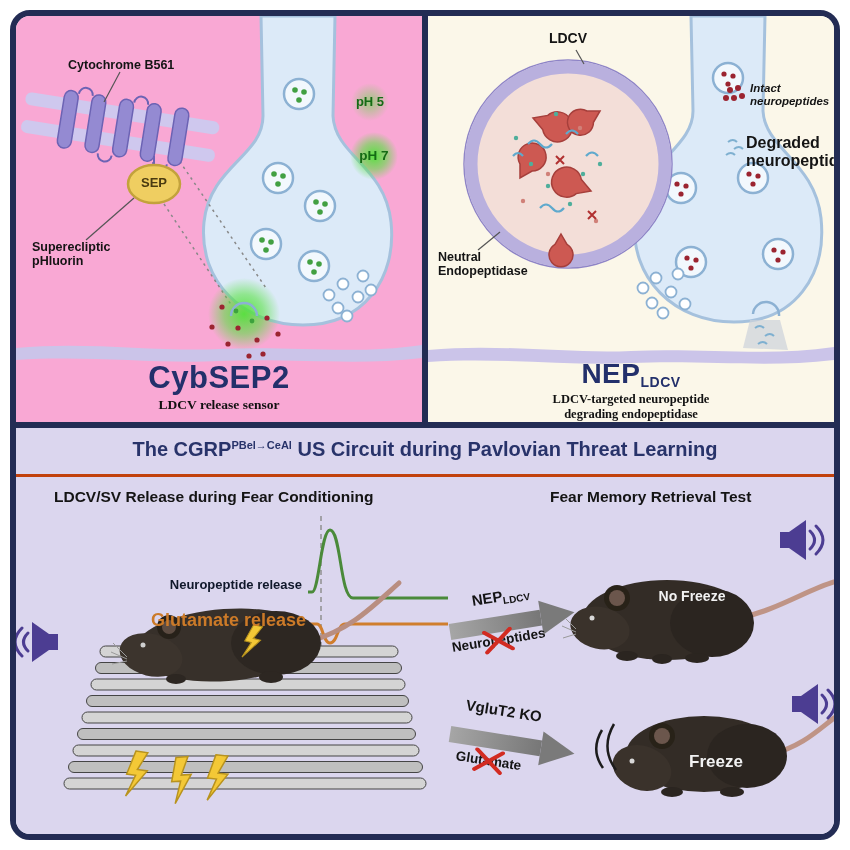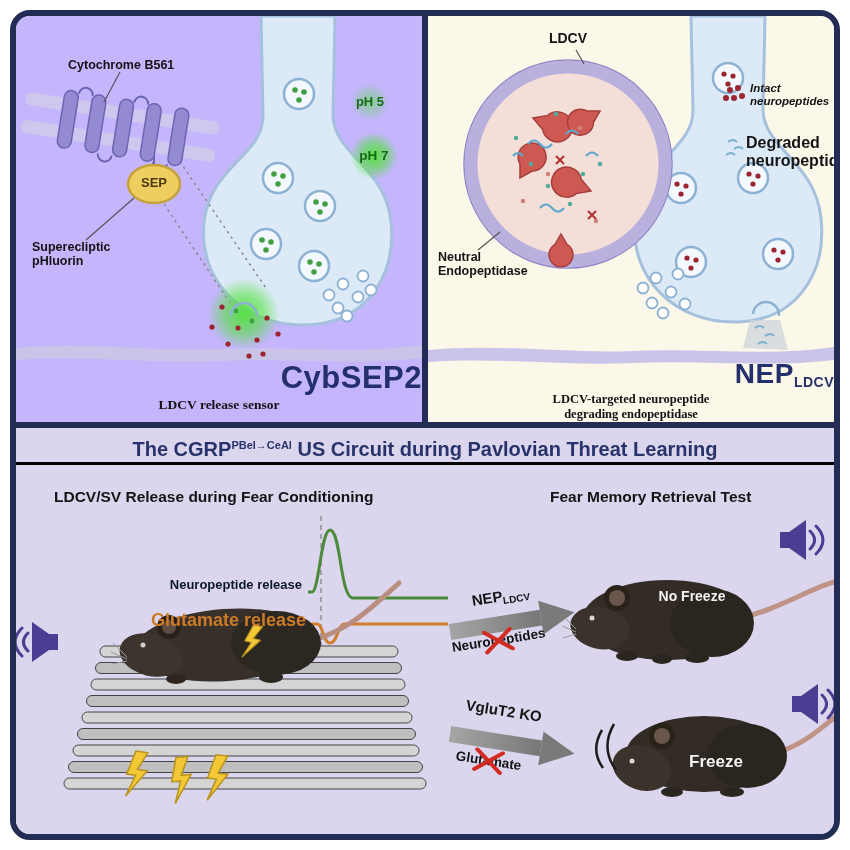--- a/index.html
+++ b/index.html
@@ -1,29 +1,29 @@
 <!DOCTYPE html>
 <html><head>
 <meta charset="utf-8">
 <style>
   * { box-sizing: border-box; margin: 0; padding: 0; }
   html,body { width:850px; height:850px; background:#ffffff; font-family:"Liberation Sans", sans-serif; }
   .stage { position:relative; width:850px; height:850px; background:#fff; overflow:hidden; }
   .frame { position:absolute; left:10px; top:10px; width:830px; height:830px;
            border:6px solid #232c54; border-radius:20px; overflow:hidden; background:#fff; }
   .top-row { display:flex; height:412px; border-bottom:6px solid #232c54; }
-  .panel-left  { width:412px; height:406px; border-right:6px solid #232c54; position:relative; overflow:hidden; background:#c4b5fd; }
+  .panel-left  { width:412px; height:406px; border-right:6px solid #232c54; position:relative; overflow:hidden; background:#f9a8d4; }
   .panel-right { width:406px; height:406px; position:relative; overflow:hidden; background:#fbf7e9; }
   .bottom-panel { height:406px; position:relative; overflow:hidden; background:#dbd6ee; }
   svg.art { position:absolute; left:0; top:0; }
   .lbl { position:absolute; font-weight:bold; color:#141414; line-height:1.15; white-space:nowrap; }
-  .panel-title { position:absolute; left:0; right:0; text-align:right; font-weight:800; color:#23306b; letter-spacing:0.5px; }
+  .panel-title { position:absolute; left:0; right:0; text-align:center; font-weight:800; color:#23306b; letter-spacing:0.5px; }
   .panel-sub   { position:absolute; left:0; right:0; text-align:center; font-weight:bold; color:#111;font-family:Liberation Serif, serif; }
-  .circuit-title { position:absolute; top:0; left:0; right:0; height:37px; padding-top:10px;
-                   border-bottom:3px solid #000000; text-align:center;
+  .circuit-title { position:absolute; top:0; left:0; right:0; height:49px; padding-top:10px;
+                   border-bottom:3px solid #c2410c; text-align:center;
                    font-size:20px; font-weight:800; color:#28336a; }
   .sup  { font-size:11px; vertical-align:7px; font-weight:800; }
   .subsc{ font-size:10px; vertical-align:-3px; font-weight:800; }
   .subsc-lg { font-size:14px; vertical-align:-4px; font-weight:800; }
   .green-lbl  { color:#0f172a; }
   .orange-lbl { color:#cc7a28; }
   .ph-lbl { color:#156b15; text-align:center; }
   .white-lbl { color:#f2f2f2; }
   .crossed { position:relative; display:inline-block; }
   .crossed svg { position:absolute; left:50%; top:50%; transform:translate(-50%,-50%); }

